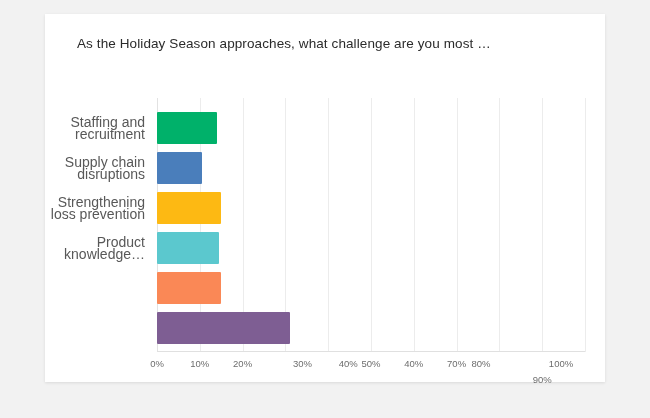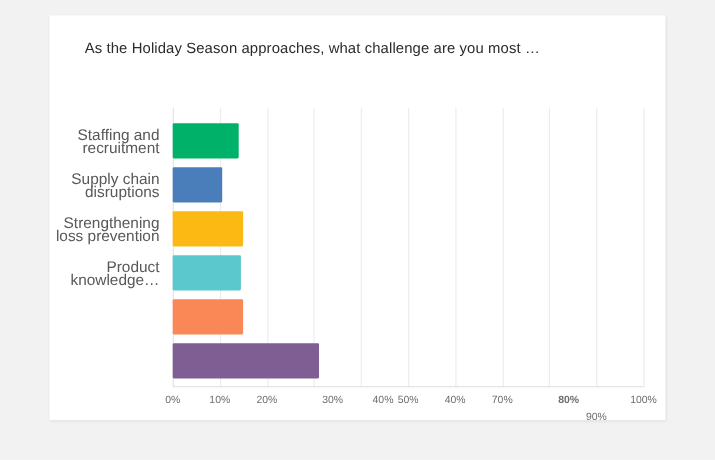--- a/index.html
+++ b/index.html
@@ -191,18 +191,18 @@
 
   <div id="x-ticks">
       <div class="x-tick" style="left: 0px;">0%</div>
       <div class="x-tick" style="left: 42.8px;">10%</div>
       <div class="x-tick" style="left: 85.6px;">20%</div>
       <div class="x-tick" style="left: 128.4px; margin-left: 17px;">30%</div>
       <div class="x-tick" style="left: 171.2px; margin-left: 20px;">40%</div>
       <div class="x-tick" style="left: 214px;">50%</div>
       <div class="x-tick" style="left: 256.8px;">40%</div>
       <div class="x-tick" style="left: 299.6px; text-align: center;">70%</div>
-      <div class="x-tick" style="left: 360px; font-weight: bold;">80%</div>
+      <div class="x-tick" style="left: 324px;">80%</div>
       <div class="x-tick" style="left: 385.2px; margin-top: 16px;">90%</div>
-      <div class="x-tick" style="left: 428px;">100%</div>
+      <div class="x-tick" style="left: 404px;">100%</div>
     </div>
 
 </div>
 
 </body></html>

